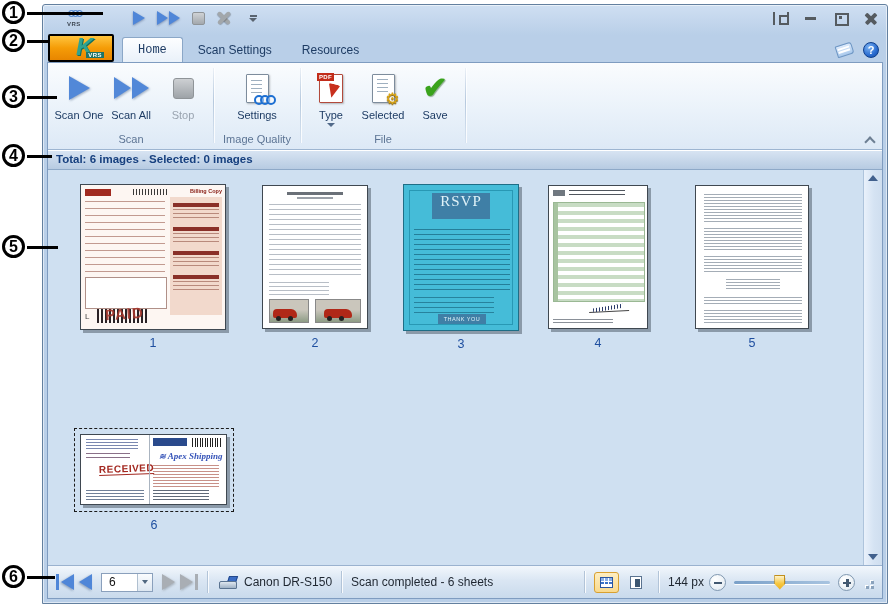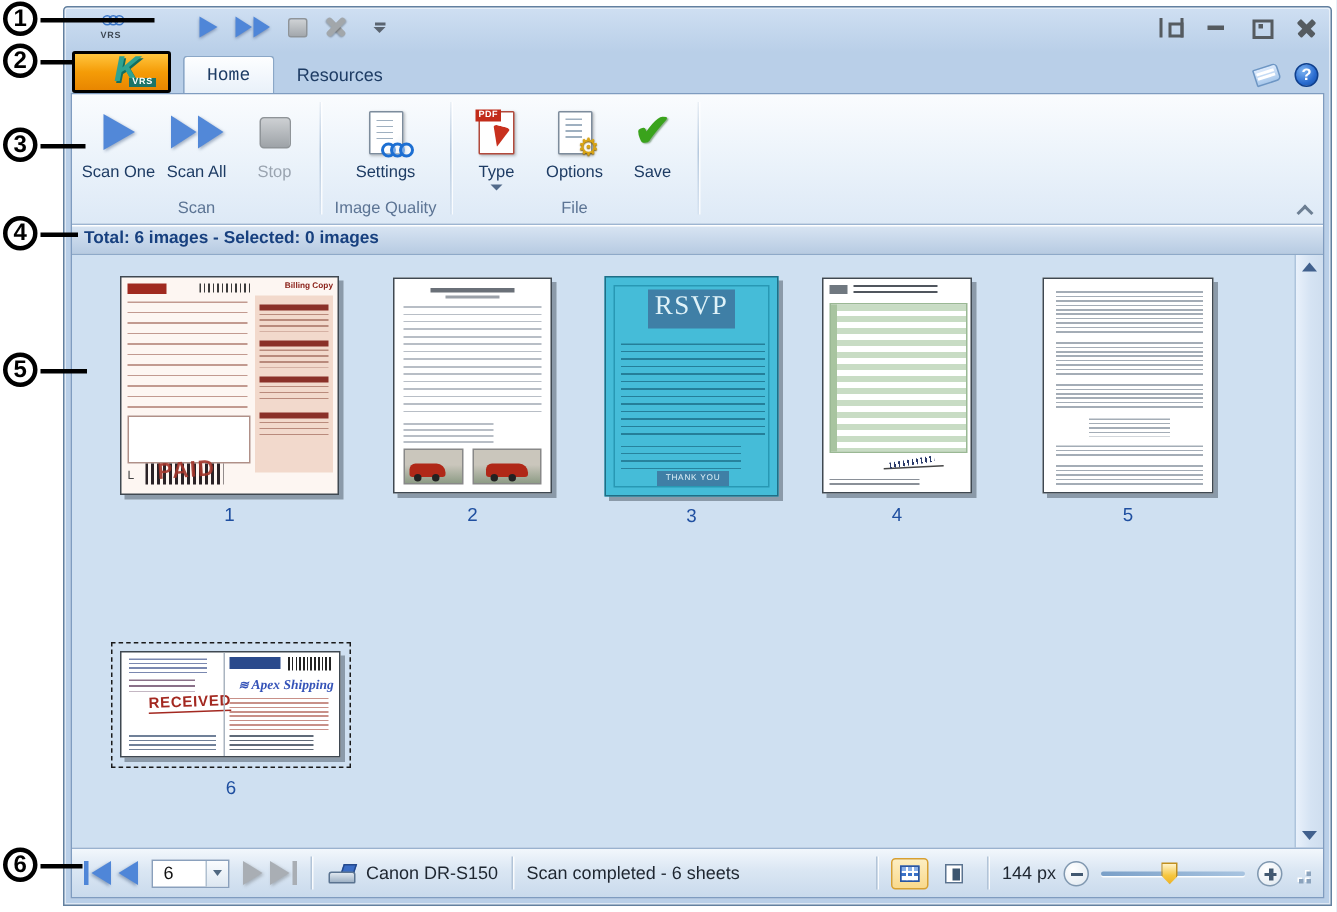--- a/index.html
+++ b/index.html
@@ -148,21 +148,21 @@
   .t2 .body { position:absolute; left:6px; top:18px; width:92px; height:74px; background:repeating-linear-gradient(180deg,#b8bec6 0 1px,transparent 1px 5px); }
   .t2 .body2 { position:absolute; left:6px; top:96px; width:60px; height:14px; background:repeating-linear-gradient(180deg,#b8bec6 0 1px,transparent 1px 4px); }
   .t2 .photo { position:absolute; bottom:5px; height:24px; background:linear-gradient(180deg,#cac6bc 45%,#8e9c86); border:1px solid #888; }
   .t2 .photo .car { position:absolute; left:3px; top:9px; width:24px; height:9px; background:#b02818; border-radius:4px 6px 2px 2px; }
   .t2 .photo .car::after { content:""; position:absolute; left:3px; bottom:-3px; width:5px; height:5px; background:#222; border-radius:50%; box-shadow:12px 0 0 #222; }
 
   
   .t3 { background:#45bcd8; border-color:#1f6e86; }
   .t3 .frame { position:absolute; inset:5px; border:1px solid #2898b4; }
   .t3 .head { position:absolute; left:28px; top:8px; width:58px; height:26px; background:#3f7fa6; display:flex; align-items:flex-start; justify-content:center; }
-  .t3 .head span { font-family:"Liberation Serif", serif; font-size:18px; color:#dff2f8; letter-spacing:1px; }
+  .t3 .head span { font-family:"Liberation Serif", serif; font-size:15px; color:#dff2f8; letter-spacing:1px; }
   .t3 .qlines { position:absolute; left:10px; top:44px; width:96px; height:62px; background:repeating-linear-gradient(180deg,#1a6a84 0 1px,transparent 1px 5px); opacity:.75; }
   .t3 .qlines2 { position:absolute; left:10px; top:112px; width:80px; height:16px; background:repeating-linear-gradient(180deg,#1a6a84 0 1px,transparent 1px 5px); opacity:.7; }
   .t3 .foot { position:absolute; left:34px; bottom:6px; width:48px; height:10px; background:#3f7fa6; color:#dff2f8; font-size:5.5px; display:flex; align-items:center; justify-content:center; letter-spacing:.5px; }
 
   
   .t4 .hdr { position:absolute; left:20px; top:4px; width:56px; height:8px; background:repeating-linear-gradient(180deg,#50565e 0 1.5px,transparent 1.5px 4px); }
   .t4 .logo { position:absolute; left:4px; top:4px; width:12px; height:6px; background:#707880; }
   .t4 .rows { position:absolute; left:4px; top:16px; width:92px; height:100px;
     background:repeating-linear-gradient(180deg,#c8dcc4 0 4px,#ffffff 4px 8px); border:1px solid #9ab894; }
   .t4 .rows::before { content:""; position:absolute; left:0; top:0; width:4px; height:100%; background:#a8c4a0; }
@@ -281,20 +281,21 @@
     </div>
   </div>
 
   <div class="tabrow">
     <div class="app-button">
       <span class="k">K</span>
       <span class="vrs">VRS</span>
     </div>
     <div class="tabs">
       <div class="tab active">Home</div>
+      <div class="tab">Scan Settings</div>
       <div class="tab">Resources</div>
     </div>
     <div class="tabrow-icons">
       <span class="book-icon"></span>
       <span class="help-icon">?</span>
     </div>
   </div>
 
   <div class="client">
 
@@ -359,21 +360,21 @@
             <div class="rlabel">Type</div>
             <span class="type-dd"></span>
           </div>
           <div class="rbtn">
             <div class="ricon">
               <span class="gear-doc">
                   <span class="lines"></span>
                   <span class="gear">⚙</span>
                 </span>
             </div>
-            <div class="rlabel">Options</div>
+            <div class="rlabel">Selected</div>
           </div>
           <div class="rbtn">
             <div class="ricon">
                 <span class="check-mark">✔</span>
               </div>
             <div class="rlabel">Save</div>
           </div>
         </div>
         <div class="rgroup-label">File</div>
       </div>

